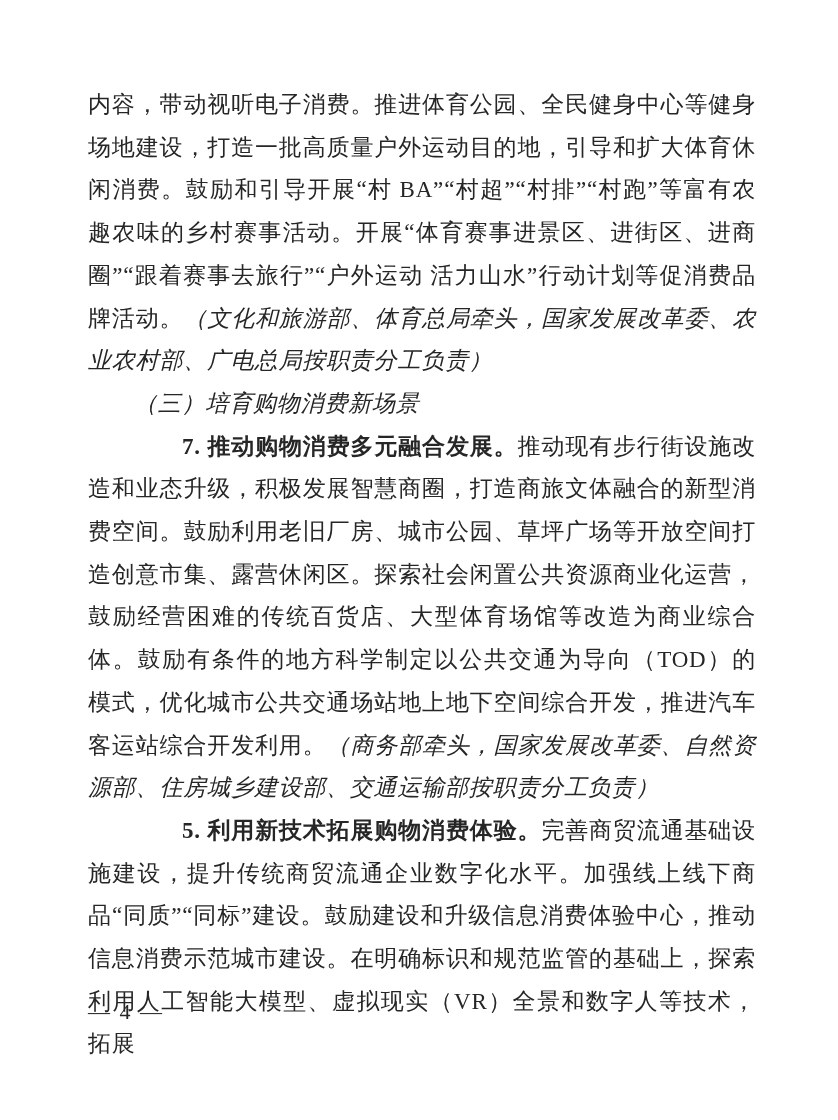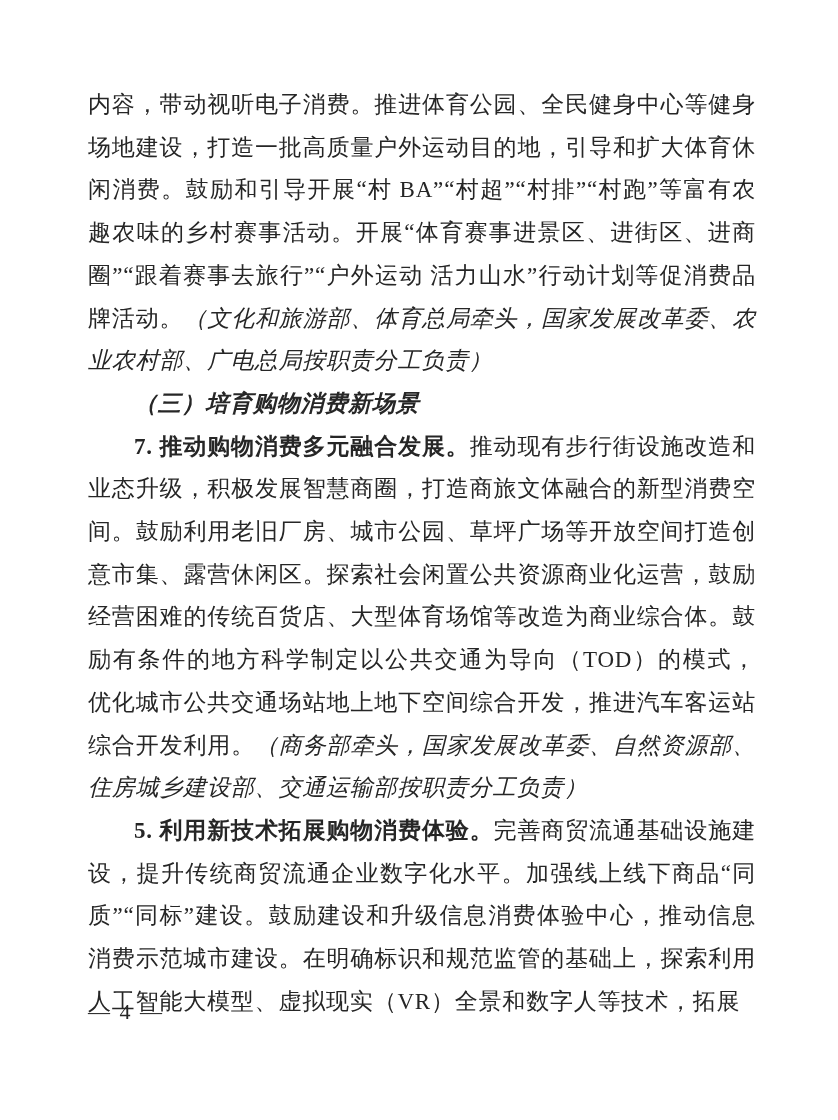--- a/index.html
+++ b/index.html
@@ -29,26 +29,27 @@
   p.para {
     margin: 0;
     padding: 0;
     text-indent: 2em;
   }
   p.para.flush {
     text-indent: 0;
   }
   .seg-lead {
     font-weight: bold;
+    margin-left: 48px;
   }
   .seg-kaiti {
     font-style: italic;
   }
   p.heading {
-    font-weight: bold;
+    font-weight: normal;
     font-style: italic;
   }
   .footer {
     position: absolute;
     left: 88px;
     top: 999px;
     font-size: 22px;
     letter-spacing: 2px;
     color: #262626;
   }

